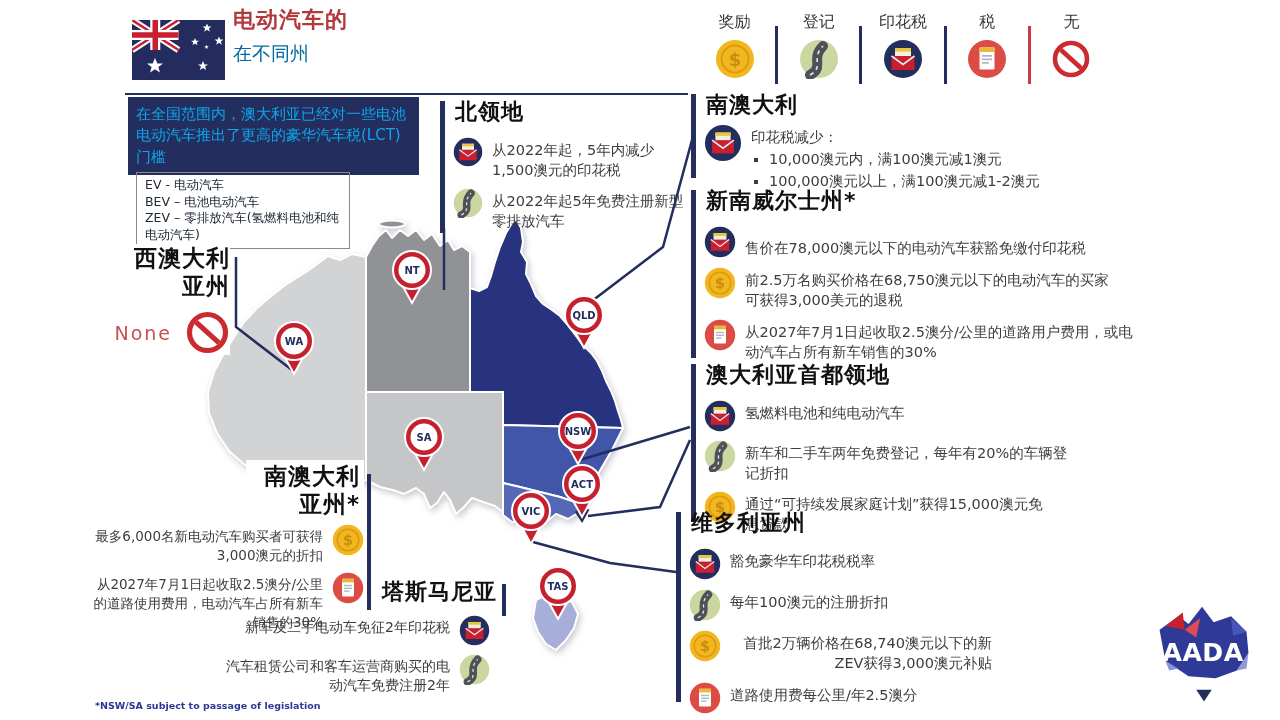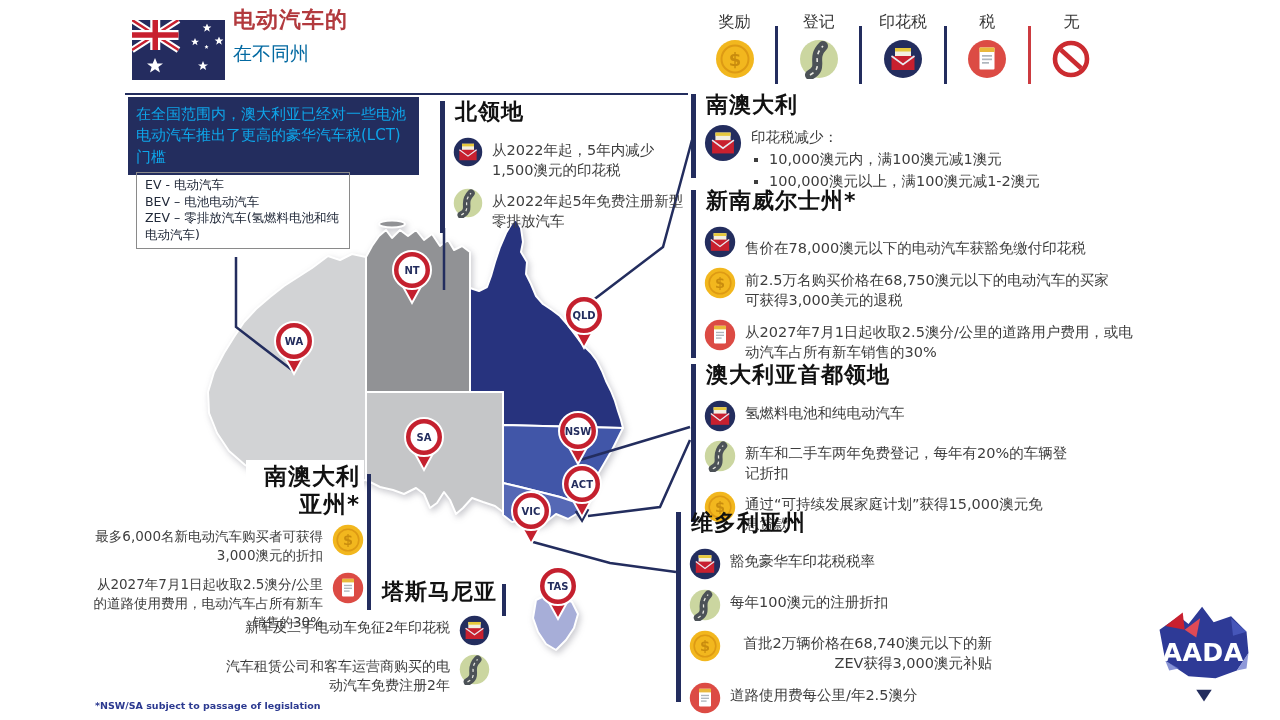--- a/index.html
+++ b/index.html
@@ -422,20 +422,35 @@
                 <rect x="15" y="19.5" width="10" height="1.7"></rect>
                 <rect x="15" y="23" width="7" height="1.7"></rect>
               </g>
             </svg>
           </span>
           <div class="txt" style="width: 420px;">道路使用费每公里/年2.5澳分</div>
         </div>
       </div>
   </div>
 
+  <div class="sec" id="sec-wa">
+    <div style="font-size:23px;font-weight:bold;color:#111;line-height:1.22;letter-spacing:1px;">
+      <div>西澳大利</div>
+      <div>亚州</div>
+    </div>
+    <div class="none-row">
+      <span class="none-label">None</span>
+      <span class="ic">
+          <svg viewBox="0 0 40 40">
+            <circle cx="20" cy="20" r="16" fill="none" stroke="#CB2B30" stroke-width="4.6"></circle>
+            <line x1="9.8" y1="10.8" x2="30.2" y2="29.2" stroke="#CB2B30" stroke-width="4.6"></line>
+          </svg>
+        </span>
+    </div>
+  </div>
 
   <div class="rtitle" style="left:246px;top:460px;width:110px;">
     <div>南澳大利</div>
     <div>亚州*</div>
   </div>
   <div id="sa-bar"></div>
   <div class="sec mirror" id="sa-items">
       <div class="item">
         <span class="ic">
           <svg viewBox="0 0 40 40">

